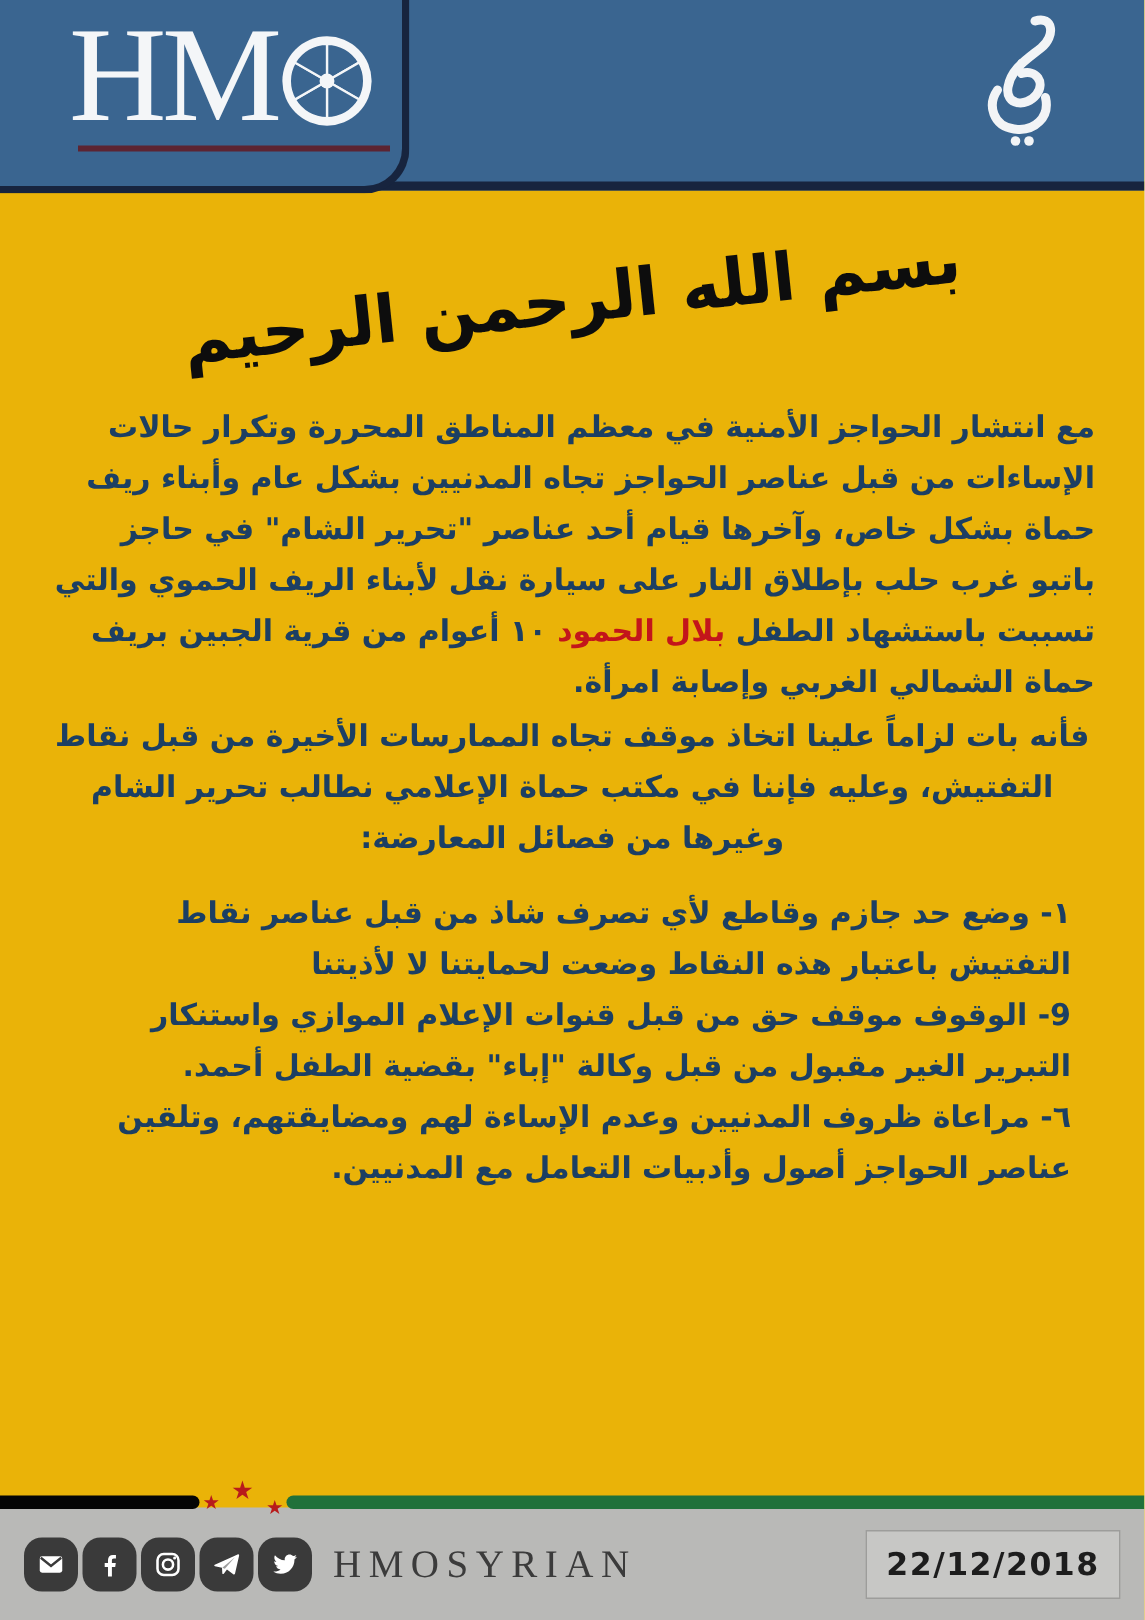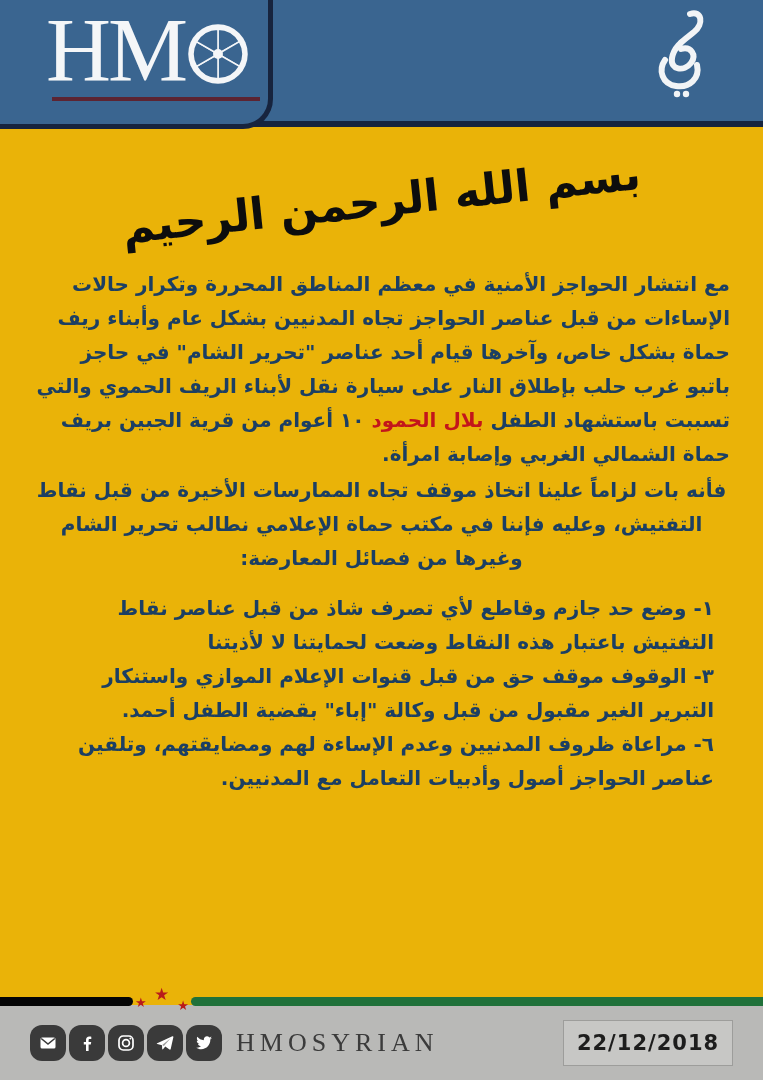--- a/index.html
+++ b/index.html
@@ -56,21 +56,21 @@
   .flag-stars { width:58px; position:relative; height:28px; }
   .flag-stars span { position:absolute; color:#b81b1b; line-height:1; }
   .star-left  { left:2px;  bottom:6px; font-size:13px; }
   .star-mid   { left:21px; bottom:12px; font-size:17px; }
   .star-right { right:2px; bottom:3px; font-size:13px; }
   .flag-green { flex:1; height:9px; background:#20713a; border-radius:5px 0 0 5px; }
 
   
   .footer {
     position:absolute; left:0; right:0; top:1005px; bottom:0;
-    background:#b9b9b7; display:flex; align-items:center; padding:0 30px;
+    background:#b9b9b7; display:flex; align-items:center; padding:0 16px;
     box-sizing:border-box;
   }
   .social-icons { display:flex; gap:3px; align-items:center; }
   .icon-btn {
     width:36px; height:36px; border-radius:12px; background:#3a3a3a;
     display:flex; align-items:center; justify-content:center;
     border:none; padding:0; cursor:pointer;
   }
   .icon-btn svg { width:20px; height:20px; display:block; }
   .handle {
@@ -122,21 +122,21 @@
     <div class="bismillah-wrap">
       <div class="bismillah">بسم الله الرحمن الرحيم</div>
     </div>
 
     <p class="para"><span>مع انتشار الحواجز الأمنية في معظم المناطق المحررة وتكرار حالات الإساءات من قبل عناصر الحواجز تجاه المدنيين بشكل عام وأبناء ريف حماة بشكل خاص، وآخرها قيام أحد عناصر "تحرير الشام" في حاجز باتبو غرب حلب بإطلاق النار على سيارة نقل لأبناء الريف الحموي والتي تسببت باستشهاد الطفل </span><span class="red">بلال الحمود</span><span> ١٠ أعوام من قرية الجبين بريف حماة الشمالي الغربي وإصابة امرأة.</span></p>
 
     <p class="para" style="margin-top:2px">فأنه بات لزاماً علينا اتخاذ موقف تجاه الممارسات الأخيرة من قبل نقاط التفتيش، وعليه فإننا في مكتب حماة الإعلامي نطالب تحرير الشام وغيرها من فصائل المعارضة:</p>
 
     <div class="demands">
       <div class="demand"><span>١- وضع حد جازم وقاطع لأي تصرف شاذ من قبل عناصر نقاط التفتيش باعتبار هذه النقاط وضعت لحمايتنا لا لأذيتنا</span><span class="red"></span><span></span></div>
-      <div class="demand"><span>٣- الوقوف موقف حق من قبل قنوات الإعلام الموازي واستنكار التبرير الغير مقبول من قبل وكالة "إباء" بقضية الطفل أحمد.</span><span class="red"></span><span></span></div>
+      <div class="demand"><span>9- الوقوف موقف حق من قبل قنوات الإعلام الموازي واستنكار التبرير الغير مقبول من قبل وكالة "إباء" بقضية الطفل أحمد.</span><span class="red"></span><span></span></div>
       <div class="demand"><span>٦- مراعاة ظروف المدنيين وعدم الإساءة لهم ومضايقتهم، وتلقين عناصر الحواجز أصول وأدبيات التعامل مع المدنيين.</span><span class="red"></span><span></span></div>
 
     </div>
 
   </main>
 
   <div class="flag-divider">
     <div class="flag-black"></div>
     <div class="flag-stars">
       <span class="star-left">★</span>

